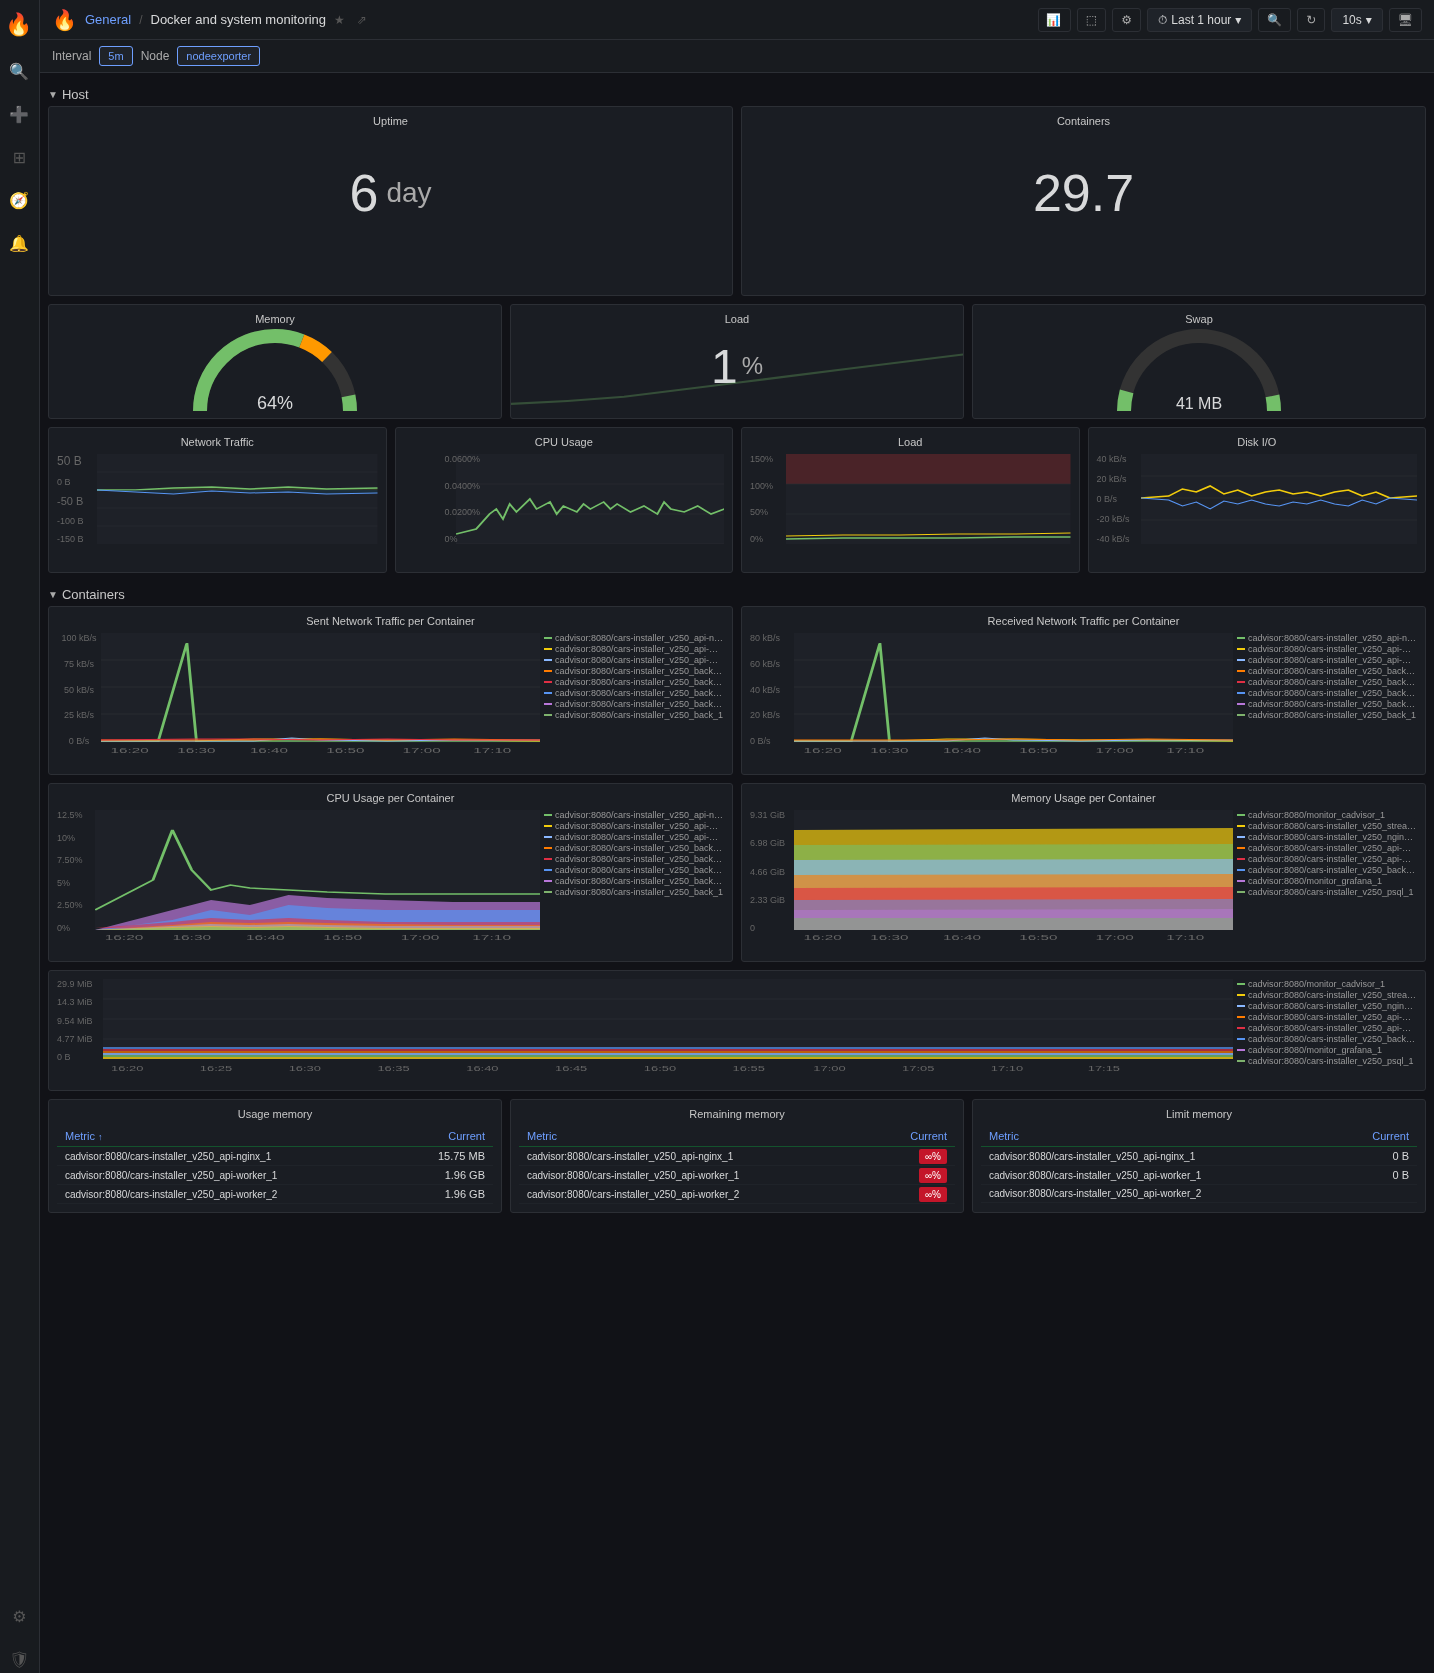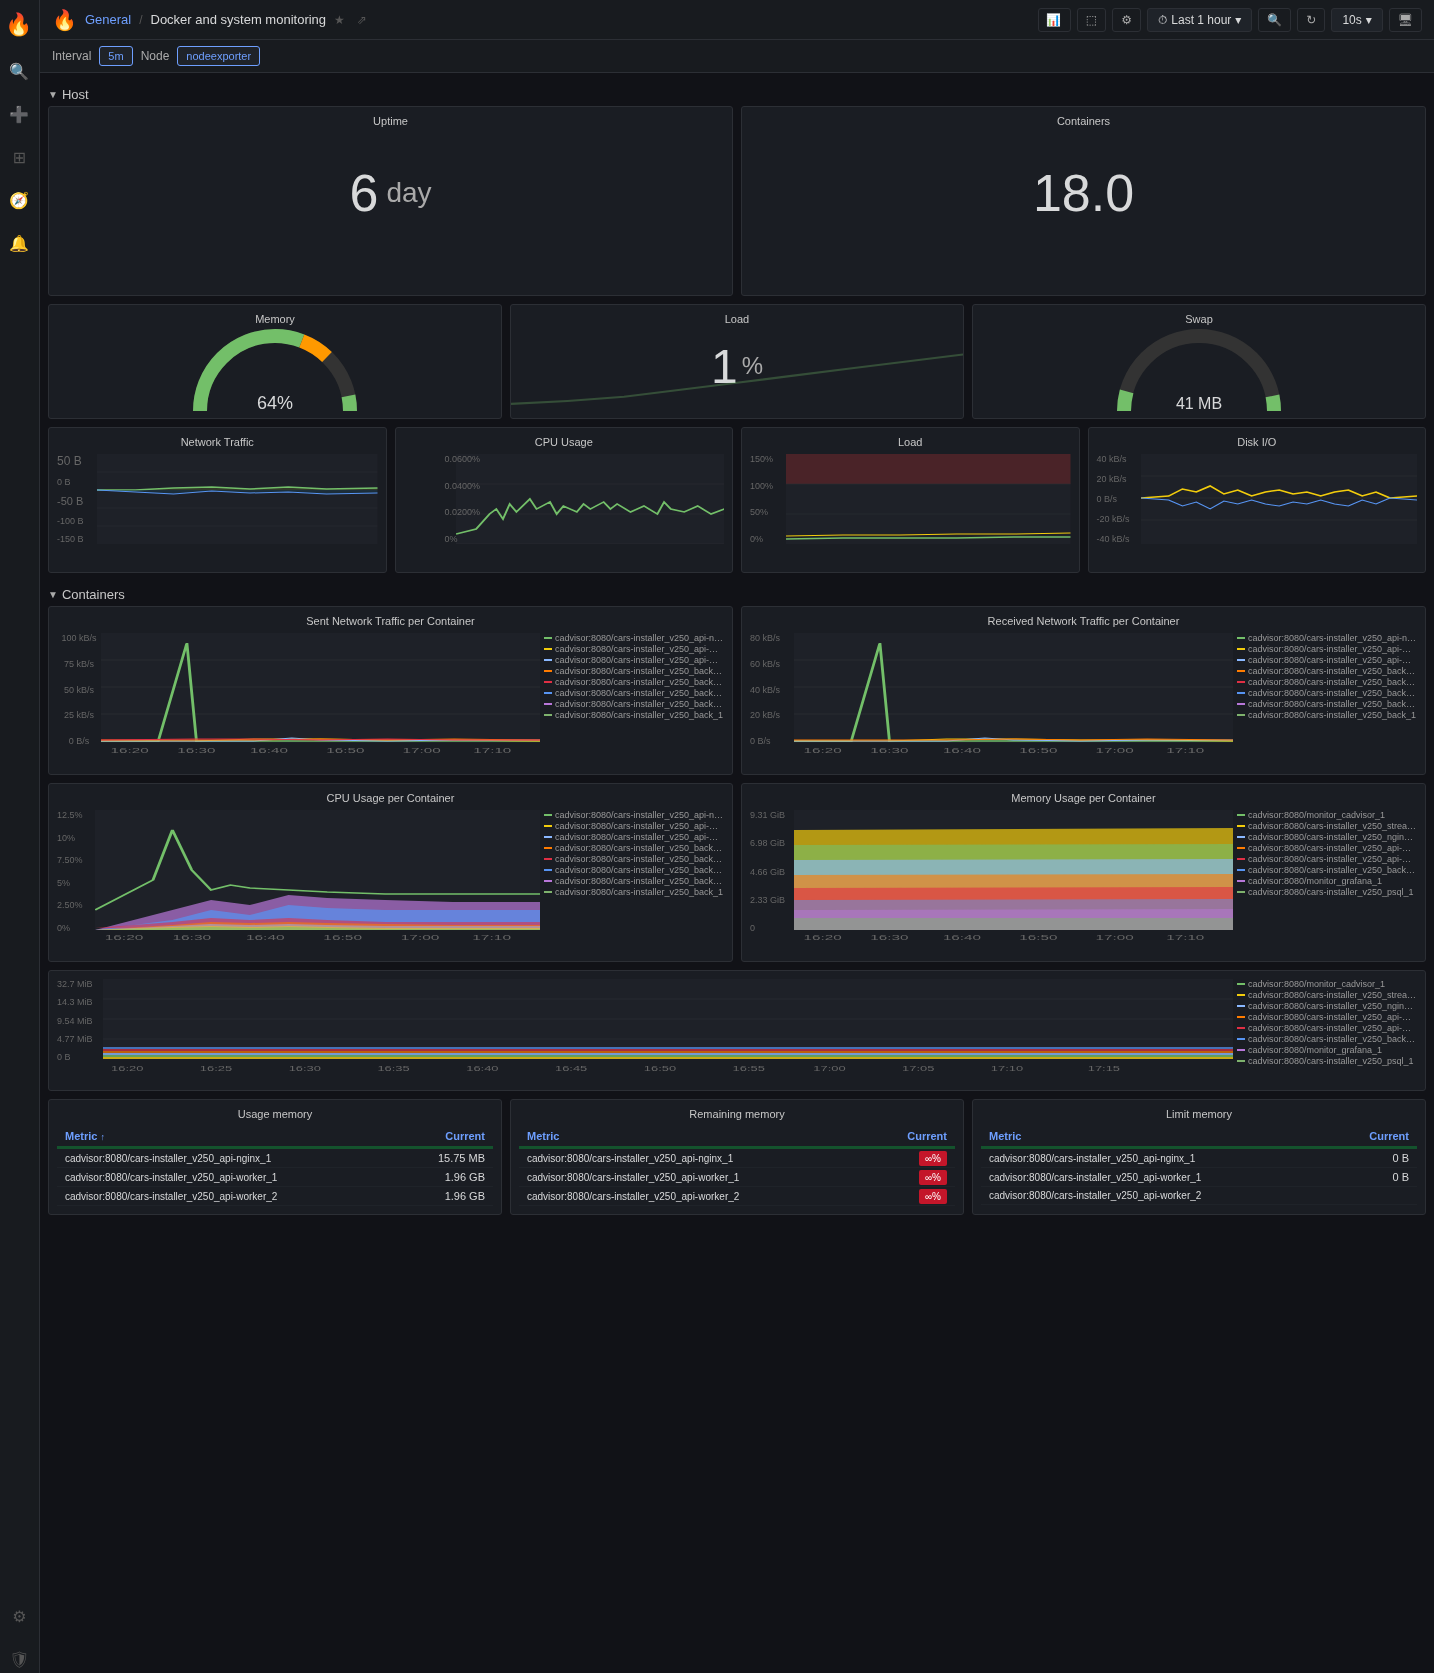--- a/index.html
+++ b/index.html
@@ -53,21 +53,21 @@
     .legend-item { display: flex; align-items: center; gap: 3px; margin-bottom: 1px; white-space: nowrap; overflow: hidden; }
     .legend-dot { width: 8px; height: 2px; display: inline-block; flex-shrink: 0; }
     
     
     .chart-with-legend { display: flex; gap: 4px; }
     .chart-svg-wrap { flex: 1; min-width: 0; }
     .legend-wrap { width: 180px; flex-shrink: 0; }
     
     
     .data-table { width: 100%; border-collapse: collapse; font-size: 11px; }
-    .data-table th { color: #6e9fff; text-align: left; padding: 4px 8px; border-bottom: 3px solid #14532d; font-weight: 700; }
+    .data-table th { color: #6e9fff; text-align: left; padding: 4px 8px; border-bottom: 1px solid #14532d; font-weight: 400; }
     .data-table td { padding: 3px 8px; border-bottom: 1px solid #1f2329; }
     .data-table th.right, .data-table td.right { text-align: right; }
     .sort-arrow { font-size: 9px; }
     
     
     .red-badge { background: #c4162a; color: white; padding: 2px 6px; border-radius: 2px; font-size: 10px; }
     
     
     .table-row-3 { display: flex; gap: 8px; margin-bottom: 0; }
     .table-row-3 .panel { flex: 1; }
@@ -135,21 +135,21 @@
         <div style="display:flex; align-items:baseline; justify-content:center; height:120px; align-items:center;">
           <span class="stat-value">6</span>
           <span class="stat-unit" style="margin-left:8px;">day</span>
         </div>
       </div>
 
 
       <div class="panel" style="flex:1;">
         <div class="panel-title">Containers</div>
         <div style="display:flex; align-items:center; justify-content:center; height:120px;">
-          <span class="stat-value">18.0</span>
+          <span class="stat-value">29.7</span>
         </div>
       </div>
     </div>
 
     <div class="panel-row" style="height:115px;">
 
       <div class="panel" style="flex:1;">
         <div class="panel-title">Memory</div>
         <div class="gauge-container" style="height:80px;">
           <svg viewBox="0 0 180 100" width="180" height="100">
@@ -546,21 +546,21 @@
             </div>
         </div>
       </div>
     </div>
 
     <div class="panel-row">
       <div class="panel" style="flex:1;">
         <div class="chart-with-legend">
           <div class="chart-svg-wrap" style="position:relative;">
             <div style="position:absolute; left:0; top:0; bottom:20px; width:46px; display:flex; flex-direction:column; justify-content:space-between;">
-              <span style="font-size:9px; color:#666;">32.7 MiB</span>
+              <span style="font-size:9px; color:#666;">29.9 MiB</span>
               <span style="font-size:9px; color:#666;">14.3 MiB</span>
               <span style="font-size:9px; color:#666;">9.54 MiB</span>
               <span style="font-size:9px; color:#666;">4.77 MiB</span>
               <span style="font-size:9px; color:#666;">0 B</span>
             </div>
             <svg viewBox="0 0 700 100" width="100%" height="100" style="margin-left:46px; width:calc(100% - 46px);" preserveAspectRatio="none">
               <rect width="700" height="80" fill="#1e2128"></rect>
               <line x1="0" y1="20" x2="700" y2="20" stroke="#2c2f35" stroke-width="0.5"></line>
               <line x1="0" y1="40" x2="700" y2="40" stroke="#2c2f35" stroke-width="0.5"></line>
               <line x1="0" y1="60" x2="700" y2="60" stroke="#2c2f35" stroke-width="0.5"></line>

